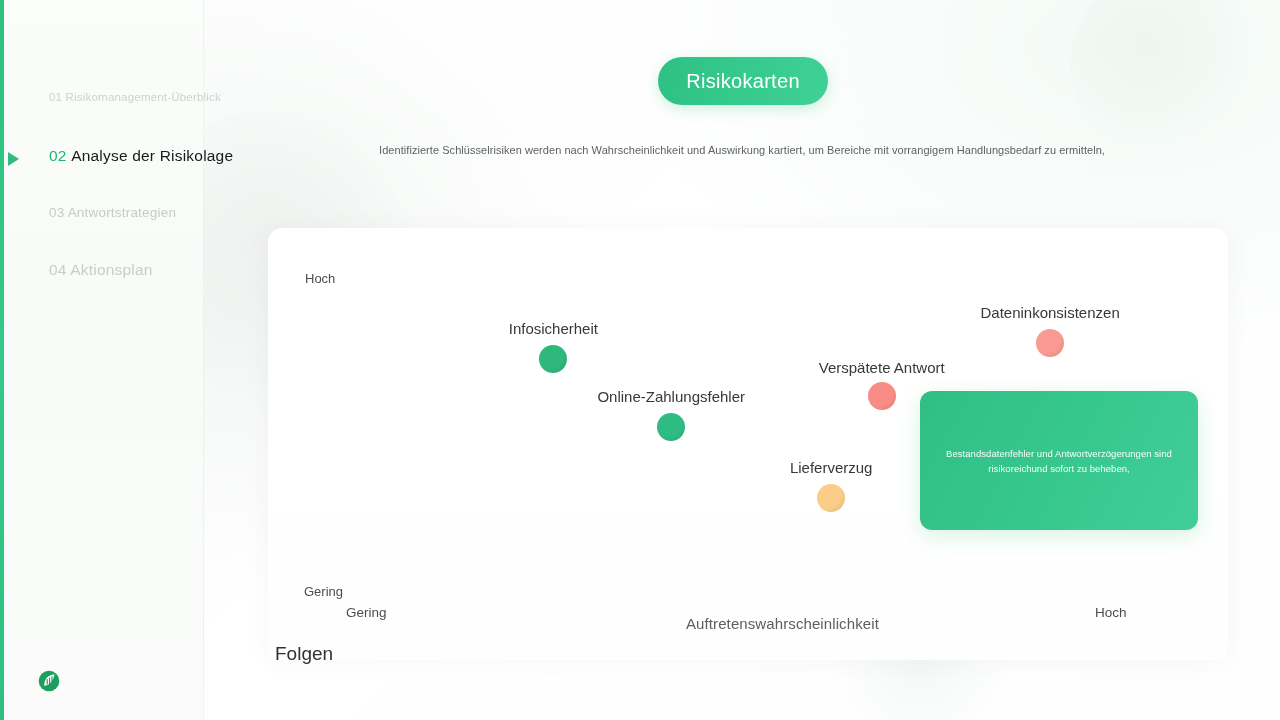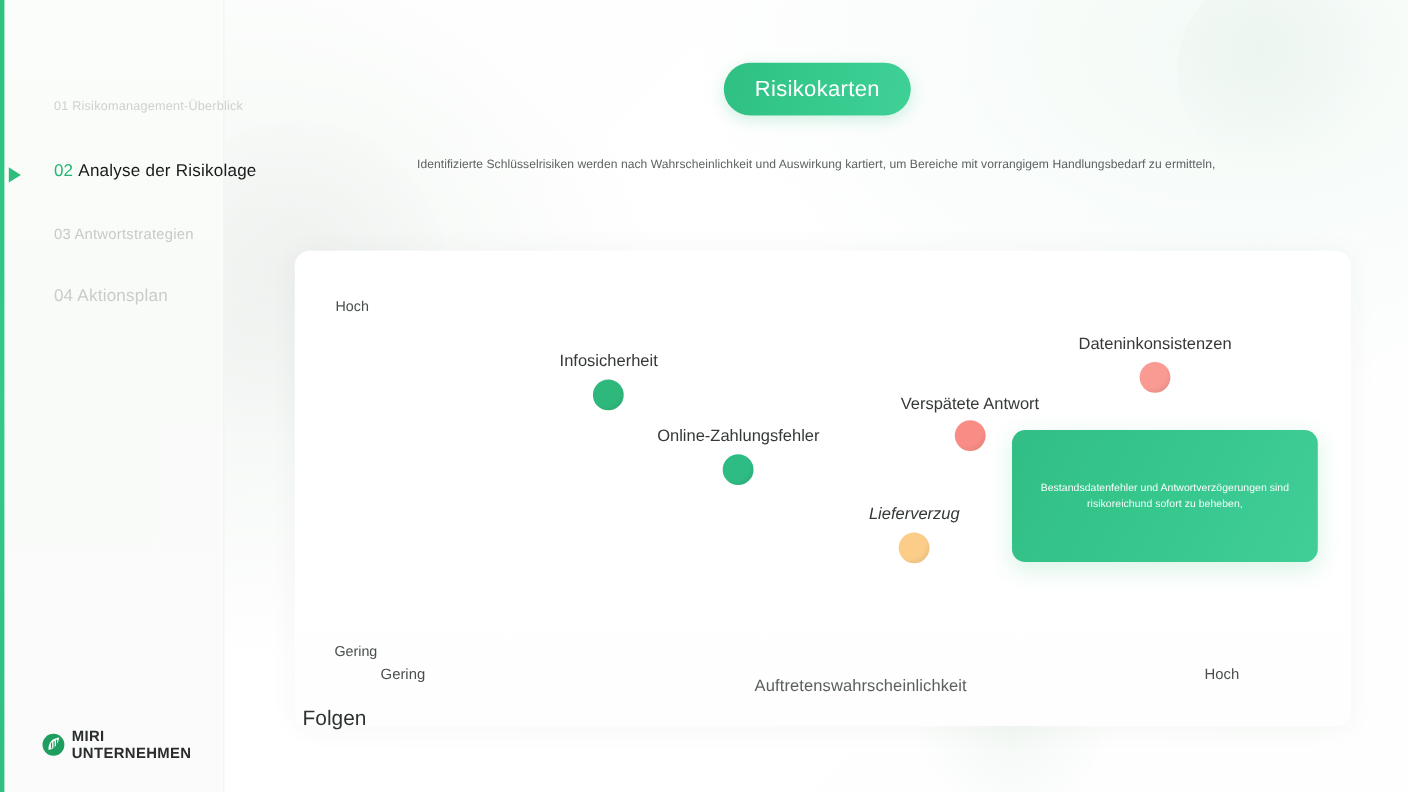--- a/index.html
+++ b/index.html
@@ -181,21 +181,21 @@
     transform: translate(-50%, 0);
     white-space: nowrap;
     color: #353937;
     font-size: 15px;
   }
 
   
   #callout {
     position: absolute;
     left: 652px; top: 163px;
-    width: 278px; height: 120px;
+    width: 278px; height: 139px;
     border-radius: 12px;
     background: linear-gradient(118deg, #31be85 0%, #36c78d 48%, #41ce97 100%);
     box-shadow: 0 6px 20px rgba(48,186,130,.18);
     display: flex;
     align-items: center;
     justify-content: center;
     padding: 0 12px;
   }
   #callout-text {
     color: #ffffff;
@@ -241,21 +241,20 @@
     </div>
 
     <div id="logo">
       <svg id="logo-mark" viewBox="0 0 32 32">
         <circle cx="16" cy="16" r="15" fill="#1e9e5e"></circle>
         <path d="M9 23 C9 13, 14 7, 24 6 C22 16, 17 22, 9 23 Z" fill="#ffffff"></path>
         <rect x="12.5" y="13" width="1.7" height="8" rx="0.8" fill="#1e9e5e"></rect>
         <rect x="16" y="11" width="1.7" height="10" rx="0.8" fill="#1e9e5e"></rect>
         <rect x="19.5" y="9" width="1.7" height="12" rx="0.8" fill="#1e9e5e"></rect>
       </svg>
-      <span id="logo-text">MIRI UNTERNEHMEN</span>
     </div>
   </div>
 
   <div id="title-pill">
     <span id="title-text">Risikokarten</span>
   </div>
 
   <div id="subtitle">Identifizierte Schlüsselrisiken werden nach Wahrscheinlichkeit und Auswirkung kartiert, um Bereiche mit vorrangigem Handlungsbedarf zu ermitteln,</div>
 
   <div id="chart-panel"></div>
@@ -273,21 +272,21 @@
     <div id="points-layer">
         <div class="point">
           <div class="point-label" style="left: 285.34px; top: 91.6px;">Infosicherheit</div>
           <div class="bubble" style="width: 28px; height: 28px; left: 285.34px; top: 130.6px; background: radial-gradient(circle at 35% 32%, rgb(47, 184, 124) 0%, rgb(47, 184, 124) 55%, rgb(41, 162, 109) 100%);"></div>
         </div>
         <div class="point">
           <div class="point-label" style="left: 403.22px; top: 159.8px;">Online-Zahlungsfehler</div>
           <div class="bubble" style="width: 28px; height: 28px; left: 403.22px; top: 198.8px; background: radial-gradient(circle at 35% 32%, rgb(47, 188, 132) 0%, rgb(47, 188, 132) 55%, rgb(41, 165, 116) 100%);"></div>
         </div>
         <div class="point">
-          <div class="point-label" style="left: 563.2px; top: 231.1px; font-style: italic;">Lieferverzug</div>
+          <div class="point-label" style="left: 563.2px; top: 231.1px;">Lieferverzug</div>
           <div class="bubble" style="width: 28px; height: 28px; left: 563.2px; top: 270.1px; background: radial-gradient(circle at 35% 32%, rgb(251, 205, 137) 0%, rgb(251, 205, 137) 55%, rgb(221, 180, 121) 100%);"></div>
         </div>
         <div class="point">
           <div class="point-label" style="left: 613.72px; top: 131px;">Verspätete Antwort</div>
           <div class="bubble" style="width: 28px; height: 28px; left: 613.72px; top: 167.8px; background: radial-gradient(circle at 35% 32%, rgb(249, 141, 133) 0%, rgb(249, 141, 133) 55%, rgb(219, 124, 117) 100%);"></div>
         </div>
         <div class="point">
           <div class="point-label" style="left: 782.12px; top: 76.1px;">Dateninkonsistenzen</div>
           <div class="bubble" style="width: 28px; height: 28px; left: 782.12px; top: 115.1px; background: radial-gradient(circle at 35% 32%, rgb(249, 154, 147) 0%, rgb(249, 154, 147) 55%, rgb(219, 136, 129) 100%);"></div>
         </div>

